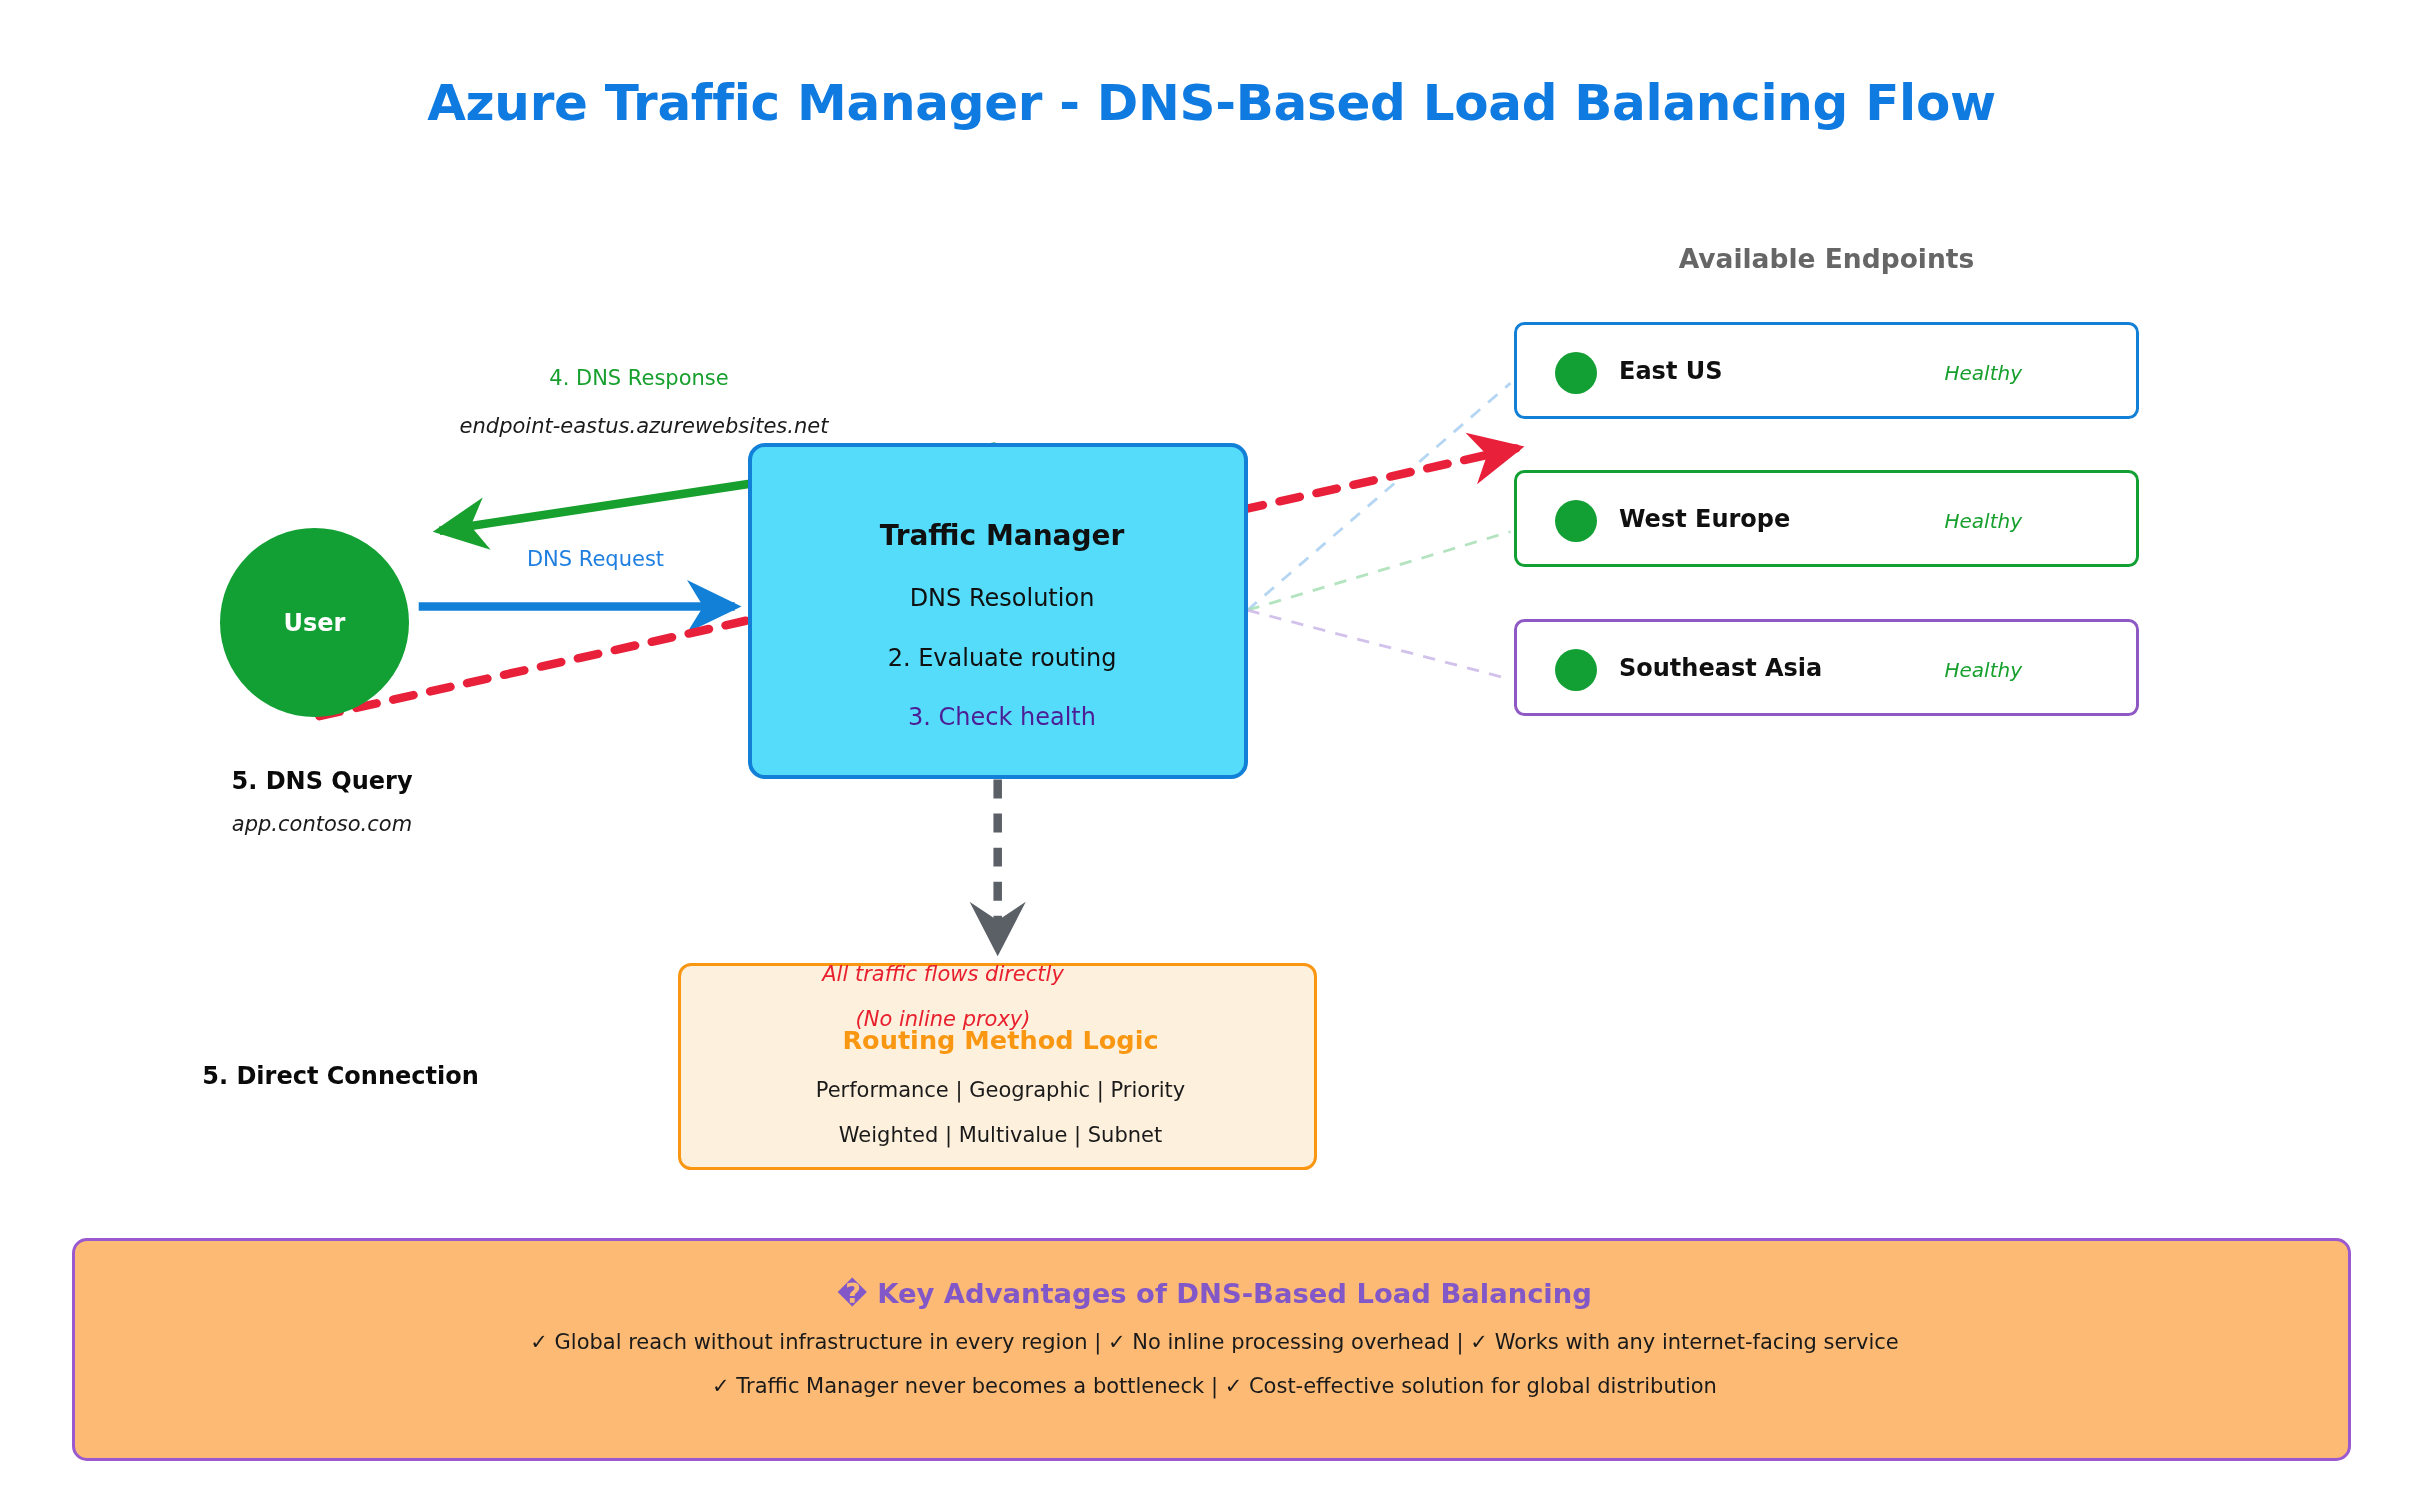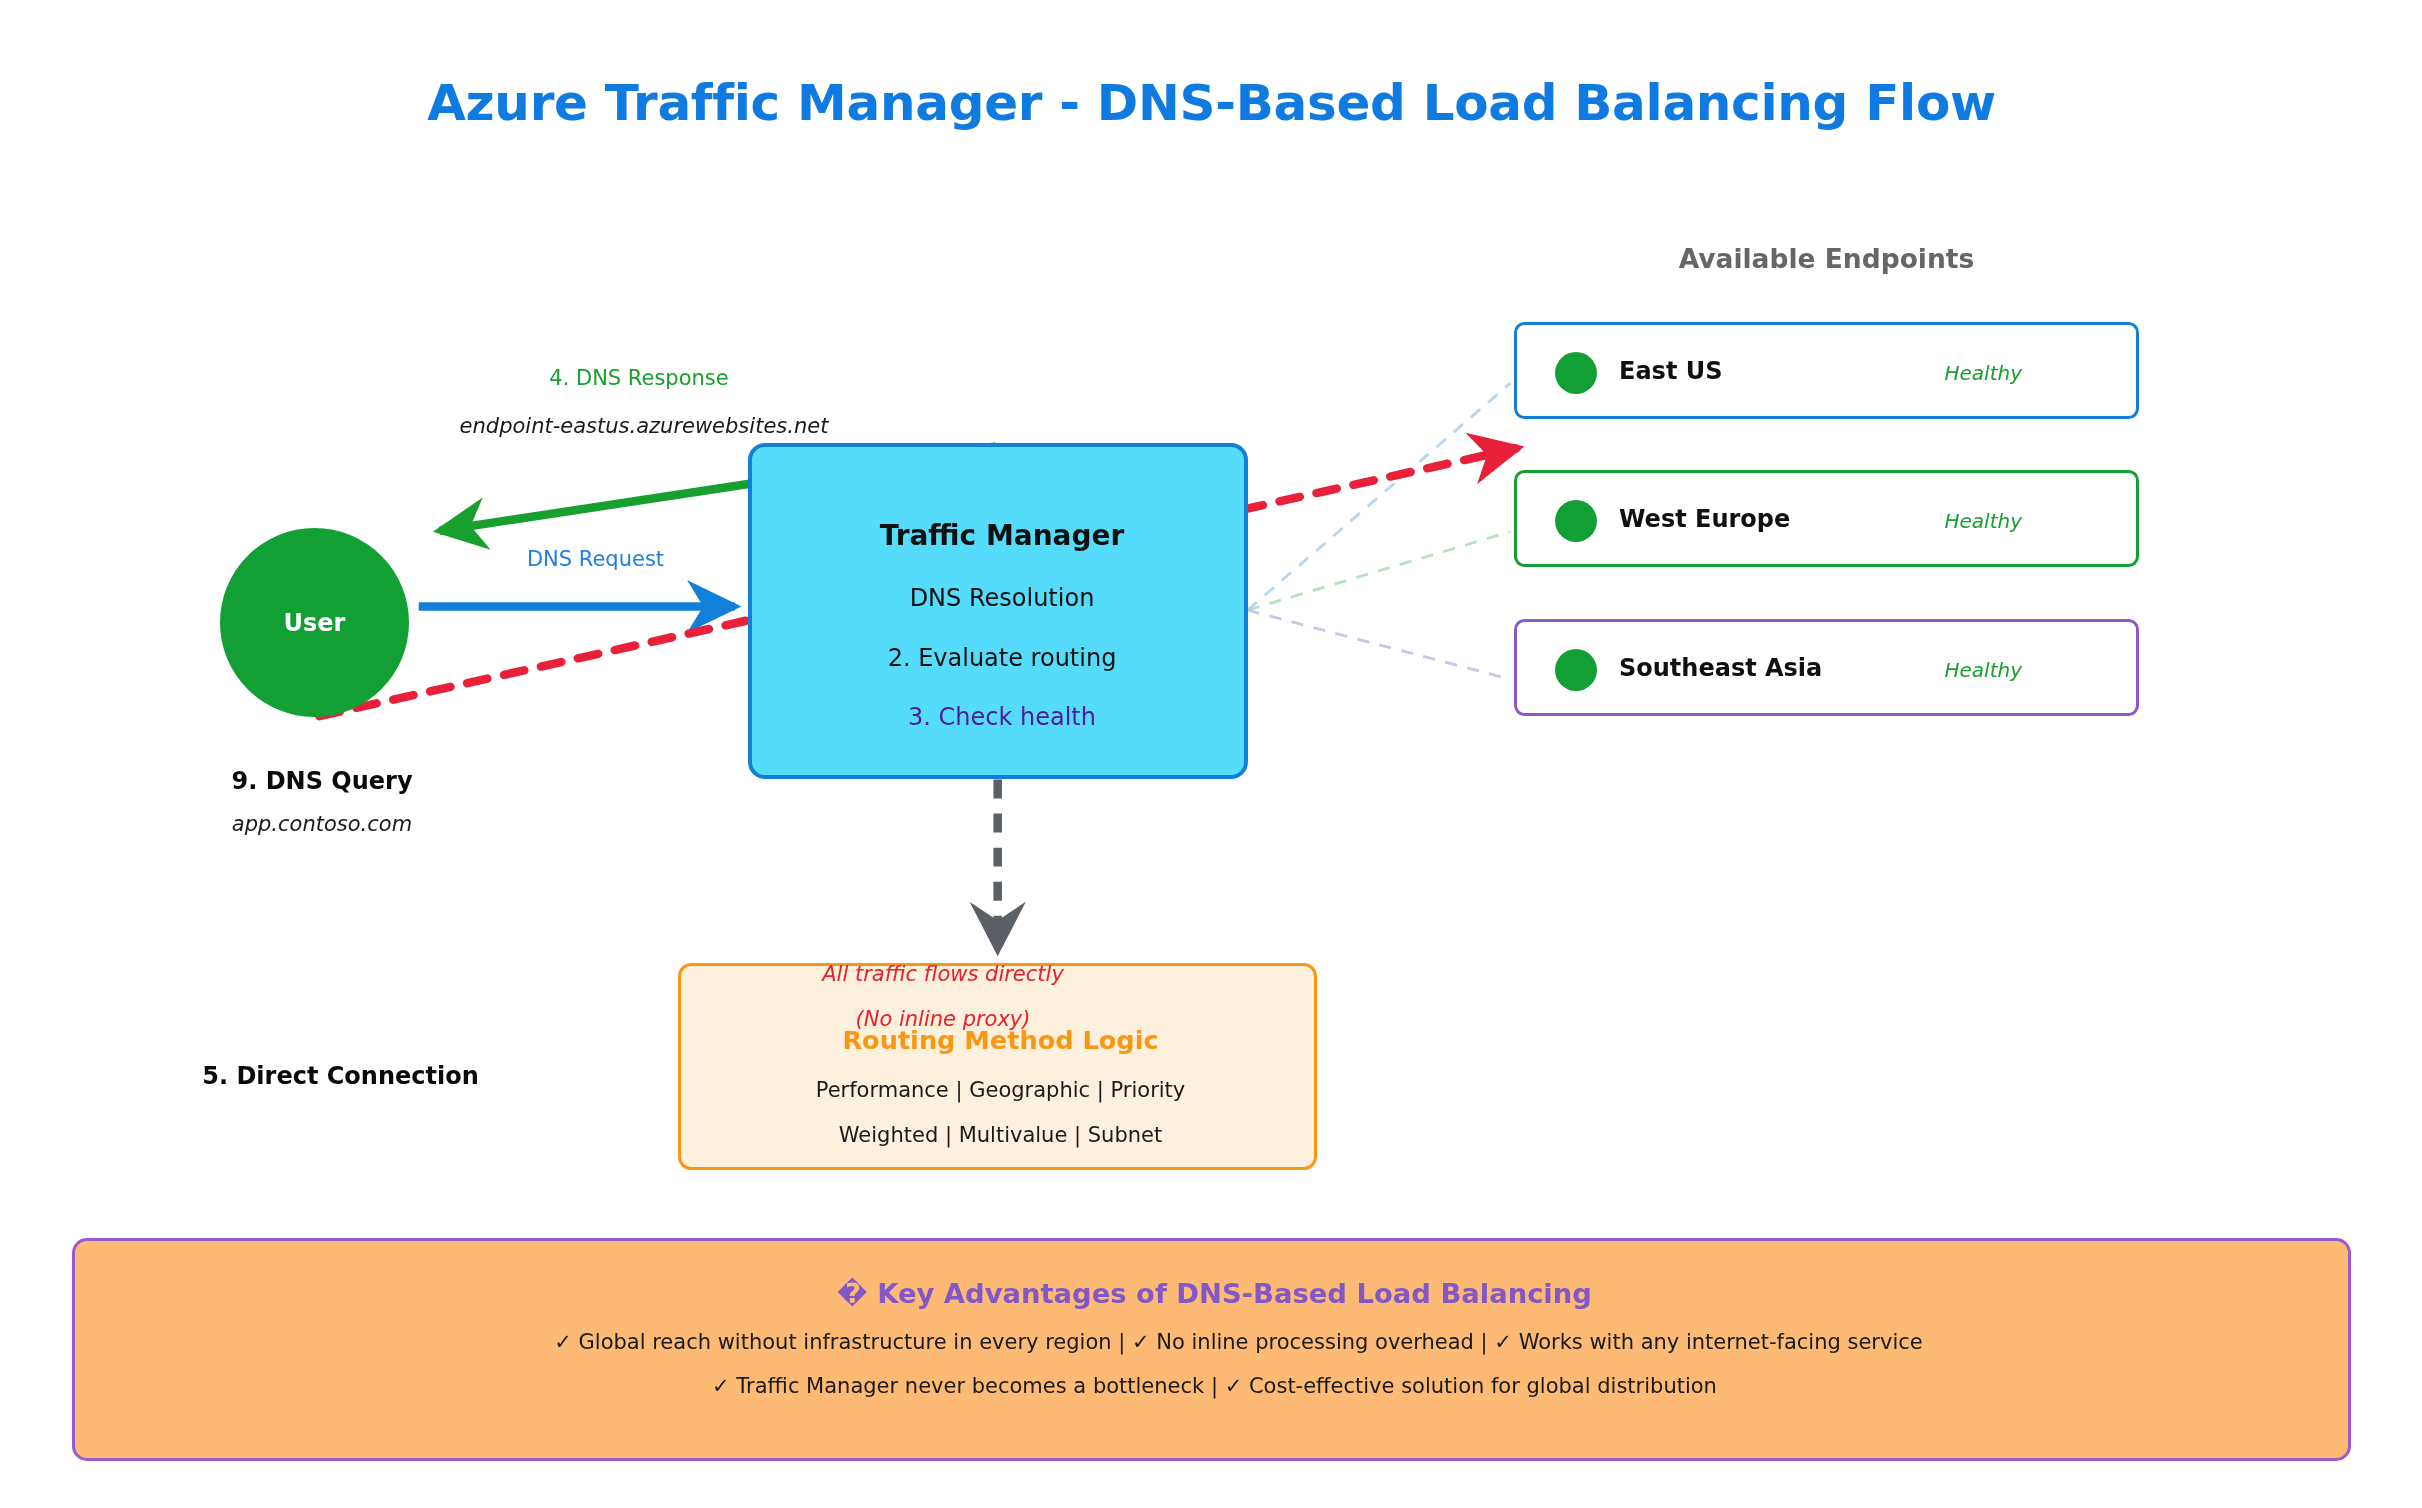--- a/index.html
+++ b/index.html
@@ -293,21 +293,20 @@
     color: #8257c8;
   }
   #advantages-line1 {
     position: absolute;
     left: 0;
     top: 89px;
     width: 2279px;
     text-align: center;
     font-size: 21px;
     color: #1a1a1a;
-    padding-left: 24px;
   }
   #advantages-line2 {
     position: absolute;
     left: 0;
     top: 133px;
     width: 2279px;
     text-align: center;
     font-size: 21px;
     color: #1a1a1a;
   }
@@ -355,21 +354,21 @@
   <div id="tm-box">
     <div id="tm-title">Traffic Manager</div>
     <div id="tm-line1">DNS Resolution</div>
     <div id="tm-line2">2. Evaluate routing</div>
     <div id="tm-line3">3. Check health</div>
   </div>
 
   <div class="flow-label" id="lbl-dns-response">4. DNS Response</div>
   <div class="flow-label" id="lbl-endpoint-host">endpoint-eastus.azurewebsites.net</div>
   <div class="flow-label" id="lbl-dns-request">DNS Request</div>
-  <div class="flow-label" id="lbl-step1">9. DNS Query</div>
+  <div class="flow-label" id="lbl-step1">5. DNS Query</div>
   <div class="flow-label" id="lbl-step1-sub">app.contoso.com</div>
   <div class="flow-label" id="lbl-step5">5. Direct Connection</div>
 
   <div id="endpoints-header">Available Endpoints</div>
 
   <div class="endpoint-card" style="top: 322px; border-color: rgb(19, 128, 216);">
     <span class="endpoint-dot" style="background: rgb(18, 160, 52);"></span>
     <span class="endpoint-name">East US</span>
     <span class="endpoint-status" style="color: rgb(24, 160, 46);">Healthy</span>
   </div>

